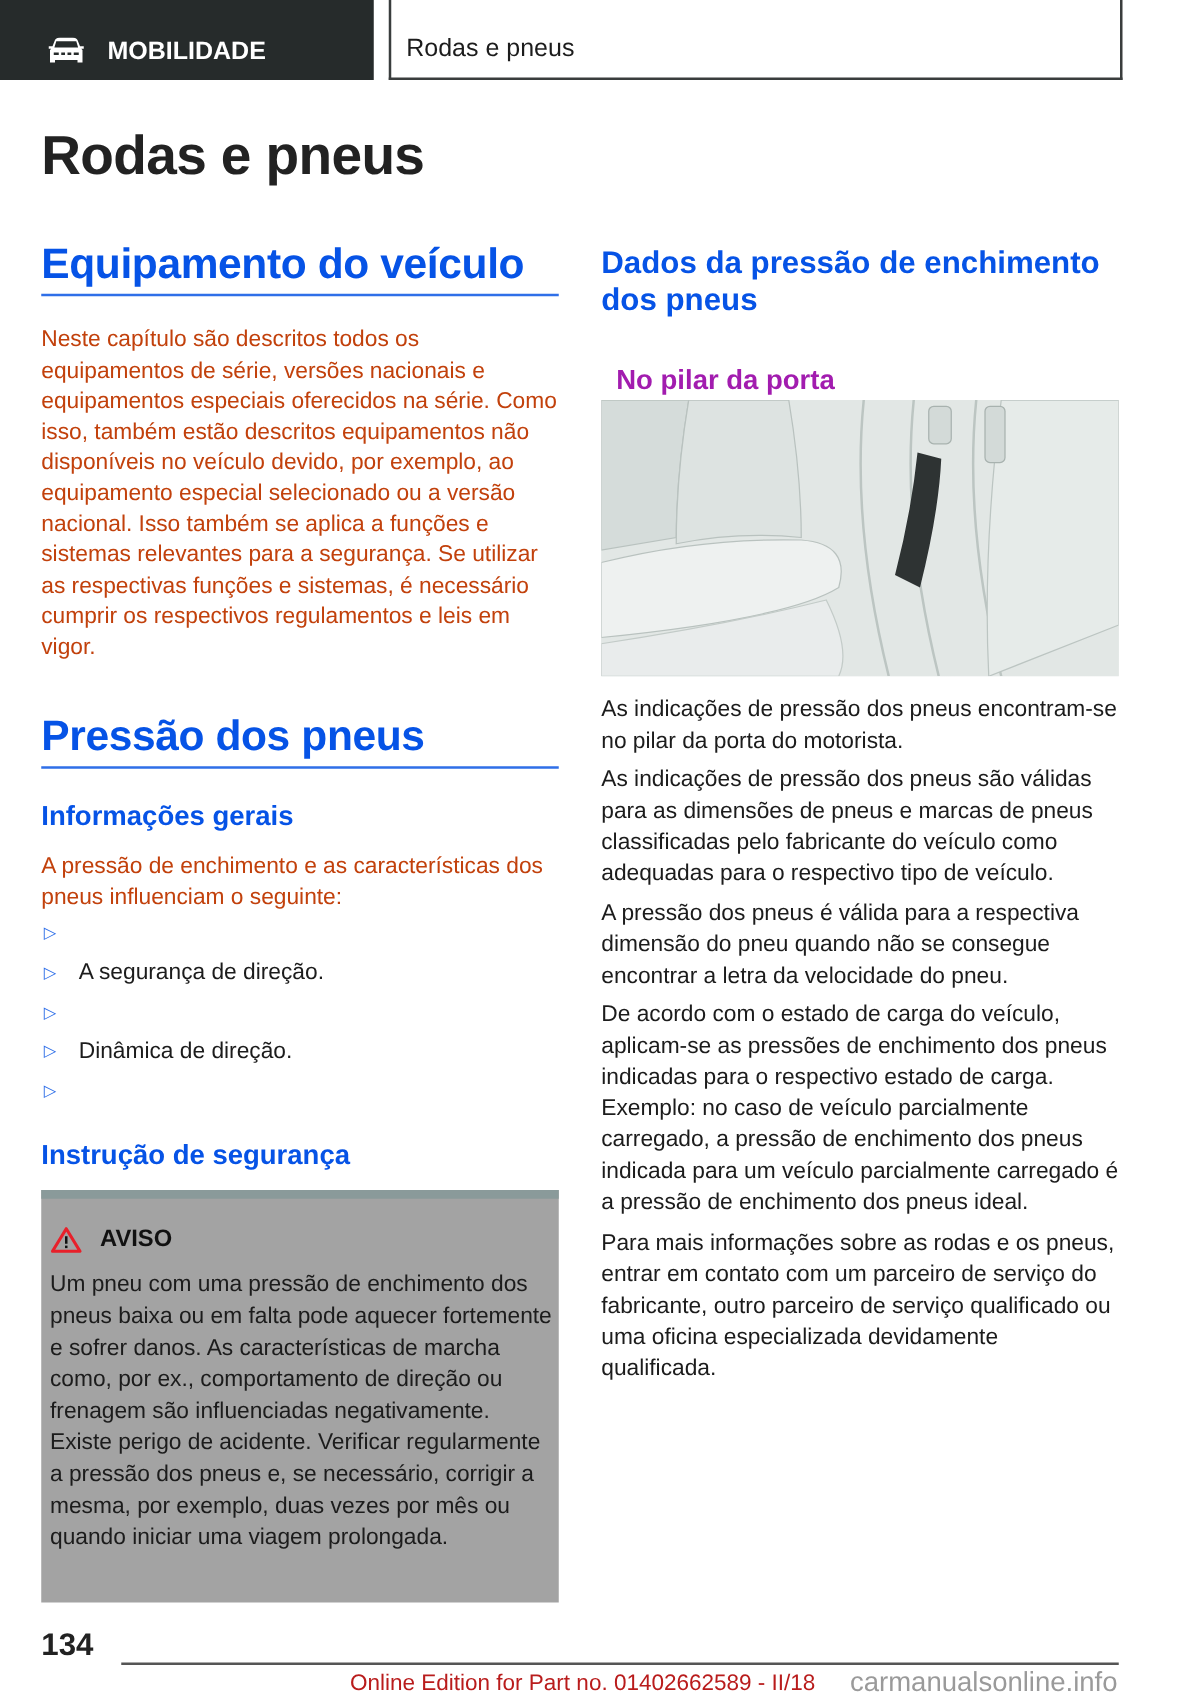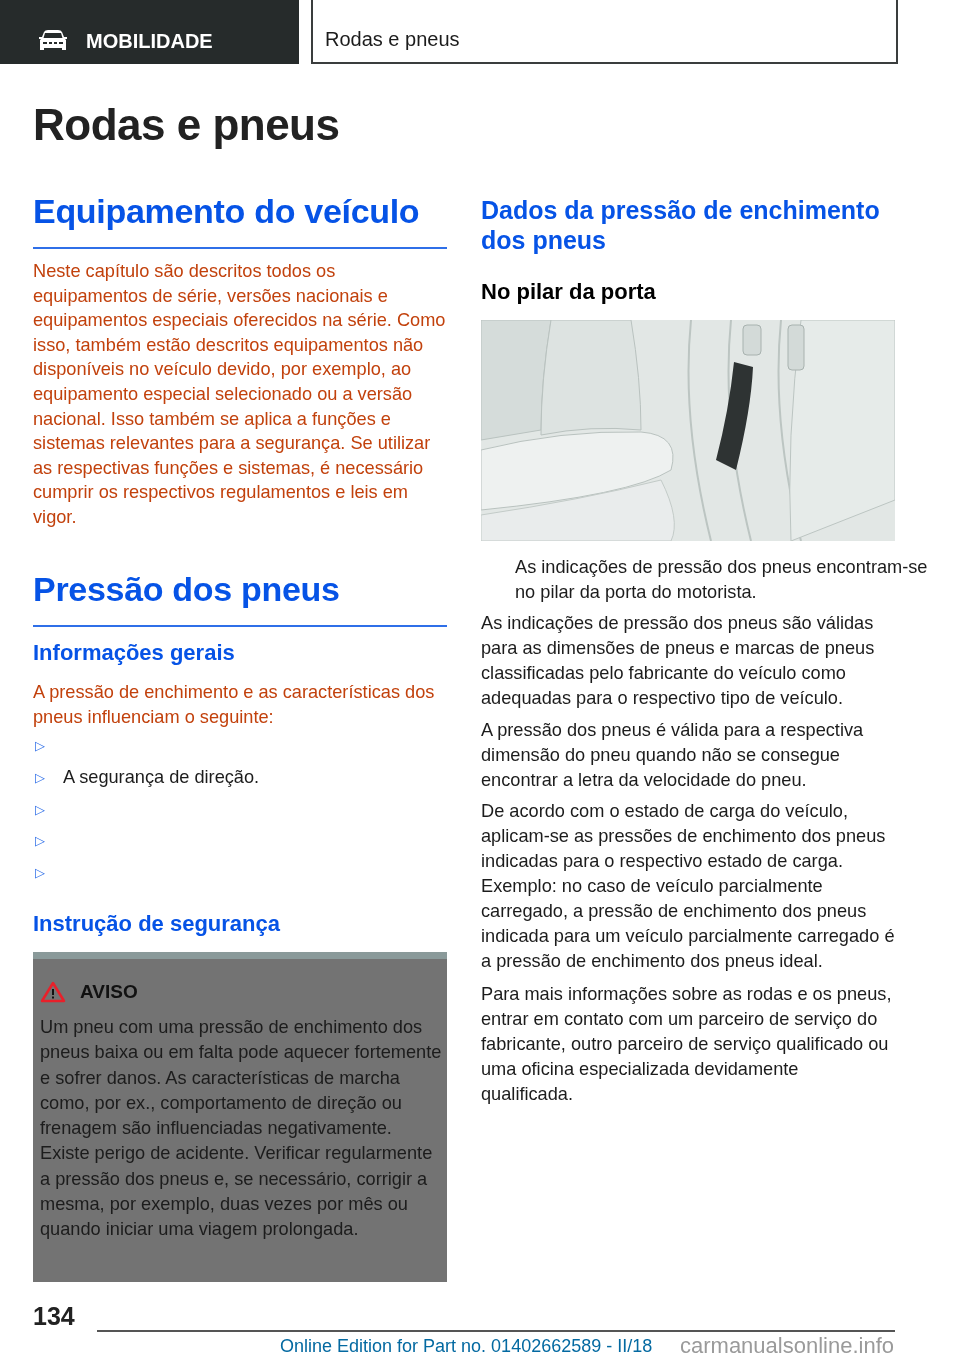--- a/index.html
+++ b/index.html
@@ -21,51 +21,51 @@
     border: 2px solid #3a3d3d; border-top: none; background: #fff;
   }
   .header-box .crumb { position: absolute; left: 12px; top: 30px; font-size: 20px; color: #1c1c1c; }
 
   .page-title {
     position: absolute; left: 33px; top: 100px; font-size: 44px; font-weight: bold;
     color: #222; letter-spacing: -0.5px; margin: 0;
   }
   .h1 {
     position: absolute; font-size: 34px; font-weight: bold; color: #0653e6; margin: 0;
-    width: 414px; border-bottom: 2px solid #2f6fe8; padding-bottom: 16px; letter-spacing: -0.3px;
+    width: 414px; border-bottom: 2px solid #2f6fe8; padding-bottom: 4px; letter-spacing: -0.3px;
   }
   .h2 { position: absolute; font-size: 22px; font-weight: bold; color: #0653e6; margin: 0; }
   .h2-right { position: absolute; font-size: 25px; font-weight: bold; color: #0653e6; margin: 0; line-height: 30px; width: 414px; }
-  .h3-light { position: absolute; font-size: 22px; font-weight: bold; color: #000000; margin: 0; }
+  .h3-light { position: absolute; font-size: 22px; font-weight: bold; color: #a21caf; margin: 12px; }
 
   .body-text { font-size: 18.2px; line-height: 24.6px; color: #c2410c; margin: 0; }
   .abs { position: absolute; }
 
   .bullets { position: absolute; left: 33px; top: 733px; list-style: none; margin: 0; padding: 0; }
   .bullets li { font-size: 18.2px; height: 31.8px; line-height: 24px; display: flex; }
   .bullets .tri { color: #2f6fe8; width: 28px; font-size: 13px; padding-left: 2px; line-height: 26px; }
 
   .warn-box {
     position: absolute; left: 33px; top: 952px; width: 414px; height: 330px;
-    background: #737373; border-top: 7px solid #8a9a9a; box-sizing: border-box;
+    background: #a3a3a3; border-top: 7px solid #8a9a9a; box-sizing: border-box;
   }
   .warn-head { position: absolute; left: 7px; top: 22px; display: flex; align-items: center; }
   .warn-head .w-label { font-weight: bold; font-size: 19px; color: #111; margin-left: 14px; }
   .warn-text { position: absolute; left: 7px; top: 56px; width: 405px; font-size: 18.2px; line-height: 25.3px; color: #1c1c1c; }
 
   .figure {
     position: absolute; left: 481px; top: 320px; width: 414px; height: 221px;
     background: linear-gradient(135deg, #e4e8e7 0%, #d2d9d7 50%, #dfe4e2 100%); overflow: hidden;
   }
 
   .para-r { position: absolute; left: 481px; width: 414px; font-size: 18.2px; line-height: 25px; margin: 0; color: #1c1c1c; }
 
   .page-num { position: absolute; left: 33px; top: 1302px; font-size: 25px; font-weight: bold; color: #222; }
   .footer-rule { position: absolute; left: 97px; top: 1330px; width: 798px; height: 2px; background: #555; }
-  .footer-text { position: absolute; left: 280px; top: 1336px; font-size: 18px; color: #0369a1; white-space: nowrap; }
+  .footer-text { position: absolute; left: 280px; top: 1336px; font-size: 18px; color: #b91c1c; white-space: nowrap; }
   .watermark { position: absolute; left: 680px; top: 1333px; font-size: 22px; color: #9a9a9a; }
 </style>
 </head>
 <body>
 
 <div class="header-dark">
   <svg class="car" viewBox="0 0 32 22">
     <path d="M7 2 Q8 0 11 0 H21 Q24 0 25 2 L27 7 H30 V9 H28 L29 10 V20 H25 V18 H7 V20 H3 V10 L4 9 H2 V7 H5 Z M8 3 L6.5 8 H25.5 L24 3 Z" fill="#fff"></path>
     <rect x="6" y="12" width="4" height="2" fill="#262b2b"></rect>
     <rect x="12" y="12" width="3" height="2" fill="#262b2b"></rect>
@@ -93,20 +93,21 @@
     </li>
   <li>
       <span class="tri">▷</span>
       <span>A segurança de direção.</span>
     </li>
   <li>
       <span class="tri">▷</span>
     </li>
   <li>
       <span class="tri">▷</span>
+      <span>Dinâmica de direção.</span>
     </li>
   <li>
       <span class="tri">▷</span>
     </li>
 </ul>
 
 <h3 class="h2" style="left:33px; top:911px;">Instrução de segurança</h3>
 
 <div class="warn-box">
   <div class="warn-head">
@@ -133,21 +134,21 @@
     <path d="M210 0 Q200 100 230 221" fill="none" stroke="#bcc5c2" stroke-width="2"></path>
     <path d="M250 0 Q240 100 270 221" fill="none" stroke="#bcc5c2" stroke-width="2"></path>
     <path d="M300 0 Q290 100 320 221" fill="none" stroke="#bcc5c2" stroke-width="2"></path>
     <path d="M320 0 H414 V180 L310 221 Q305 120 320 0 Z" fill="#e6ebe9" stroke="#bcc5c2" stroke-width="1"></path>
     <rect x="262" y="5" width="18" height="30" rx="4" fill="#d3dad8" stroke="#a8b2af"></rect>
     <rect x="307" y="5" width="16" height="45" rx="4" fill="#d3dad8" stroke="#a8b2af"></rect>
     <path d="M253 42 L272 47 Q270 90 255 150 L235 140 Q248 90 253 42 Z" fill="#2e3333"></path>
   </svg>
 </div>
 
-<p class="para-r" style="top:555px;margin-left:34px;">As indicações de pressão dos pneus encontram-se no pilar da porta do motorista.</p>
+<p class="para-r" style="top:555px;">As indicações de pressão dos pneus encontram-se no pilar da porta do motorista.</p>
 <p class="para-r" style="top:611px;">As indicações de pressão dos pneus são válidas para as dimensões de pneus e marcas de pneus classificadas pelo fabricante do veículo como adequadas para o respectivo tipo de veículo.</p>
 <p class="para-r" style="top:718px;">A pressão dos pneus é válida para a respectiva dimensão do pneu quando não se consegue encontrar a letra da velocidade do pneu.</p>
 <p class="para-r" style="top:799px;">De acordo com o estado de carga do veículo, aplicam-se as pressões de enchimento dos pneus indicadas para o respectivo estado de carga. Exemplo: no caso de veículo parcialmente carregado, a pressão de enchimento dos pneus indicada para um veículo parcialmente carregado é a pressão de enchimento dos pneus ideal.</p>
 <p class="para-r" style="top:982px;">Para mais informações sobre as rodas e os pneus, entrar em contato com um parceiro de serviço do fabricante, outro parceiro de serviço qualificado ou uma oficina especializada devidamente qualificada.</p>
 
 <div class="page-num">134</div>
 <div class="footer-rule"></div>
 <div class="footer-text">Online Edition for Part no. 01402662589 - II/18</div>
 <div class="watermark">carmanualsonline.info</div>
 

